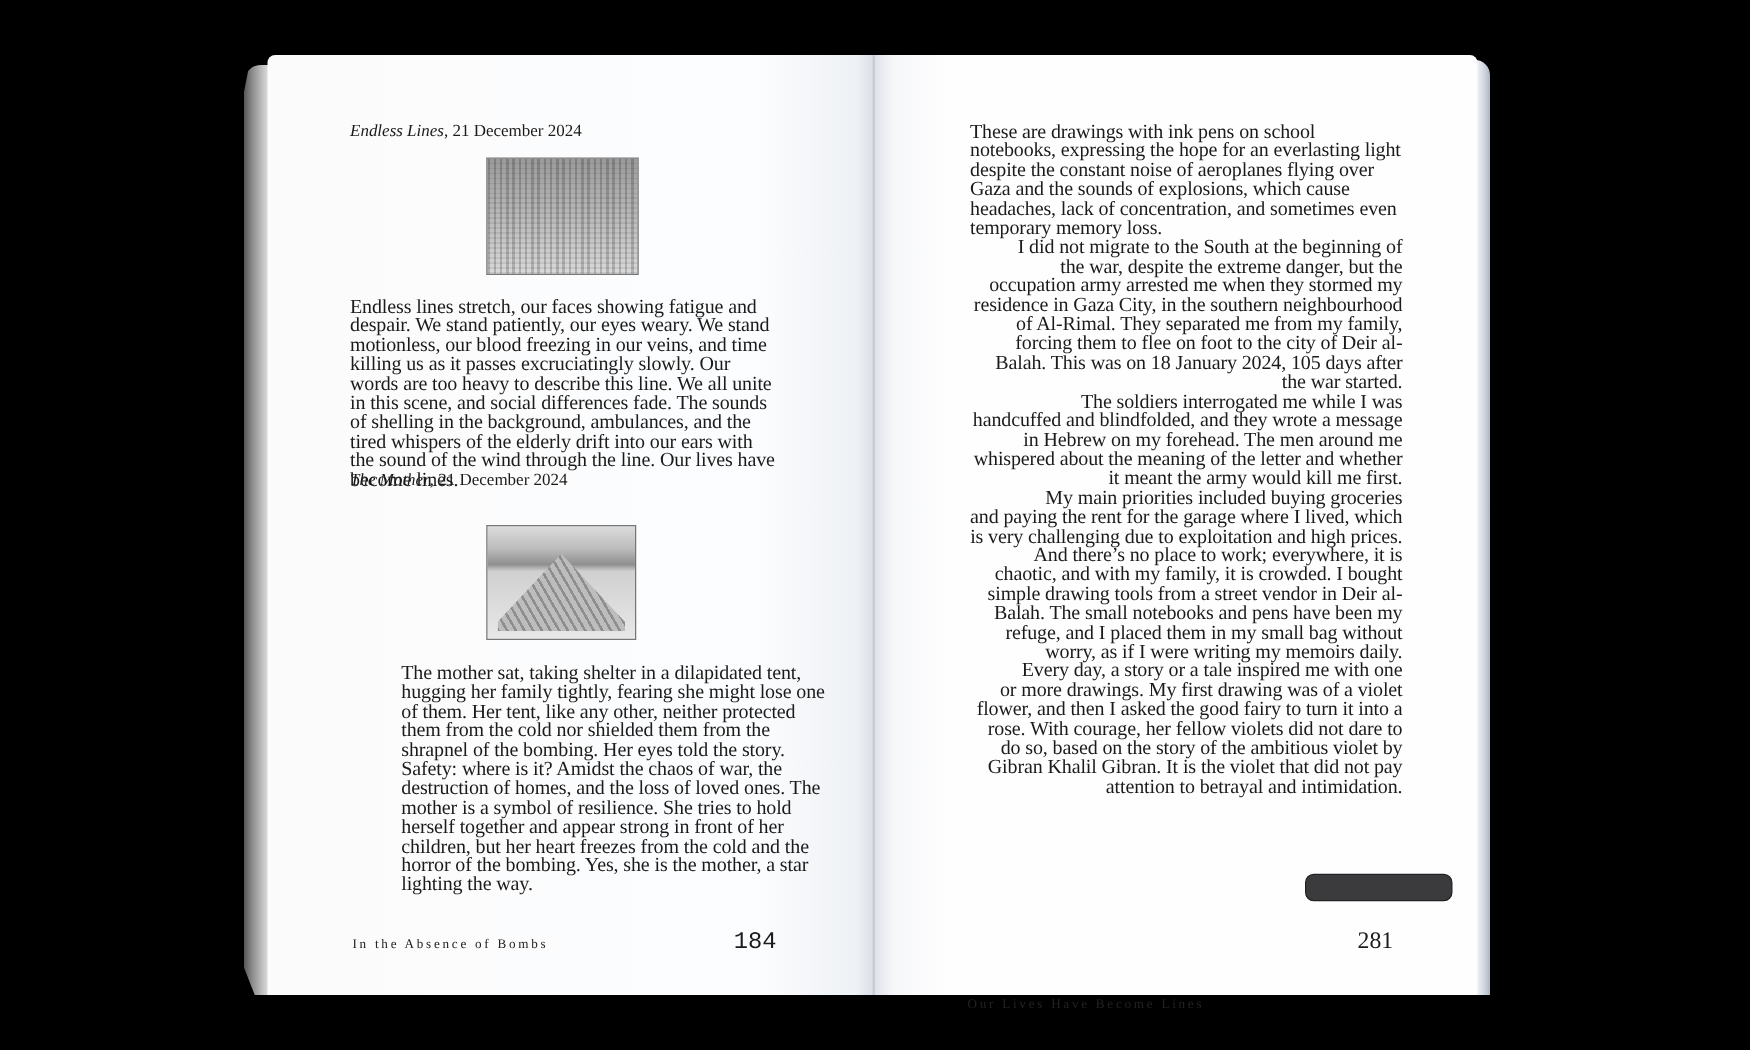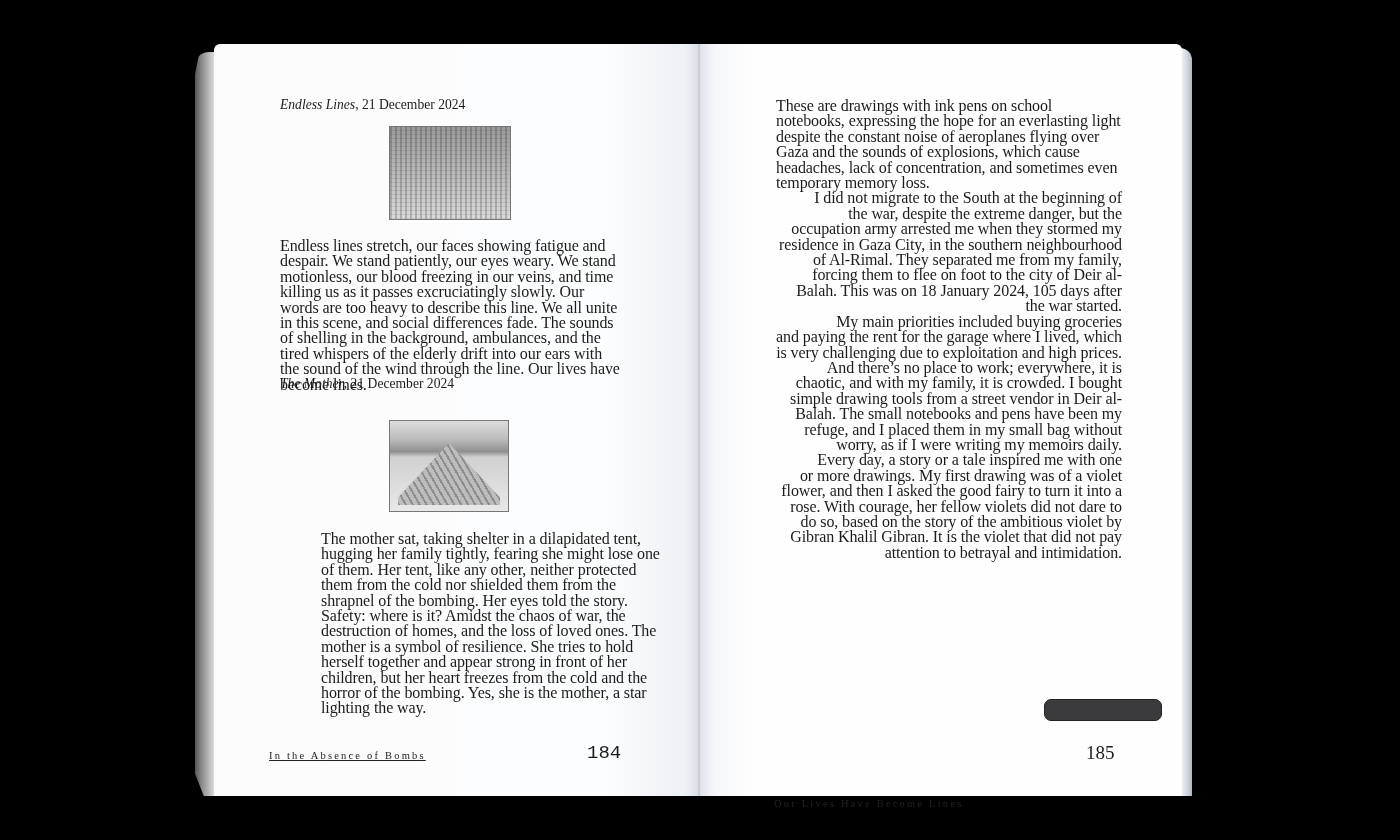--- a/index.html
+++ b/index.html
@@ -90,27 +90,28 @@
   </div>
 
   <div class="heading" style="left:280px; top:376px;">
     <em>The Mother</em><span>, 21 December 2024</span>
   </div>
   <div class="illustration mother" style="left:389px; top:420px; width:118px; height:90px;"></div>
   <div class="text-block" style="left:280px; top:531px; width:344px;margin-left:41px;">
     <p>The mother sat, taking shelter in a dilapidated tent, hugging her family tightly, fearing she might lose one of them. Her tent, like any other, neither protected them from the cold nor shielded them from the shrapnel of the bombing. Her eyes told the story. Safety: where is it? Amidst the chaos of war, the destruction of homes, and the loss of loved ones. The mother is a symbol of resilience. She tries to hold herself together and appear strong in front of her children, but her heart freezes from the cold and the horror of the bombing. Yes, she is the mother, a star lighting the way.</p>
   </div>
 
-  <div class="footer-title" style="left:269px; top:750px;text-decoration:underline;">In the Absence of Bombs</div>
+  <div class="footer-title" style="left:282px; top:750px;">In the Absence of Bombs</div>
   <div class="page-number" style="left:587px; top:742px;font-family:Liberation Mono, monospace;">184</div>
 
   <div class="text-block" style="left:776px; top:98px; width:346px;">
     <p>These are drawings with ink pens on school notebooks, expressing the hope for an everlasting light despite the constant noise of aeroplanes flying over Gaza and the sounds of explosions, which cause headaches, lack of concentration, and sometimes even temporary memory loss.</p>
     <p class="indent">I did not migrate to the South at the beginning of the war, despite the extreme danger, but the occupation army arrested me when they stormed my residence in Gaza City, in the southern neighbourhood of Al-Rimal. They separated me from my family, forcing them to flee on foot to the city of Deir al-Balah. This was on 18 January 2024, 105 days after the war started.</p>
+    <p class="indent">The soldiers interrogated me while I was handcuffed and blindfolded, and they wrote a message in Hebrew on my forehead. The men around me whispered about the meaning of the letter and whether it meant the army would kill me first.</p>
     <p class="indent">My main priorities included buying groceries and paying the rent for the garage where I lived, which is very challenging due to exploitation and high prices. And there’s no place to work; everywhere, it is chaotic, and with my family, it is crowded. I bought simple drawing tools from a street vendor in Deir al-Balah. The small notebooks and pens have been my refuge, and I placed them in my small bag without worry, as if I were writing my memoirs daily.</p>
     <p class="indent">Every day, a story or a tale inspired me with one or more drawings. My first drawing was of a violet flower, and then I asked the good fairy to turn it into a rose. With courage, her fellow violets did not dare to do so, based on the story of the ambitious violet by Gibran Khalil Gibran. It is the violet that did not pay attention to betrayal and intimidation.</p>
   </div>
 
   <div class="redaction"></div>
 
   <div class="footer-title" style="left:774px; top:750px;margin-top:48px;">Our Lives Have Become Lines</div>
-  <div class="page-number" style="left:1086px; top:742px;">185</div>
+  <div class="page-number" style="left:1086px; top:742px;">281</div>
 </div>
 
 </body></html>

